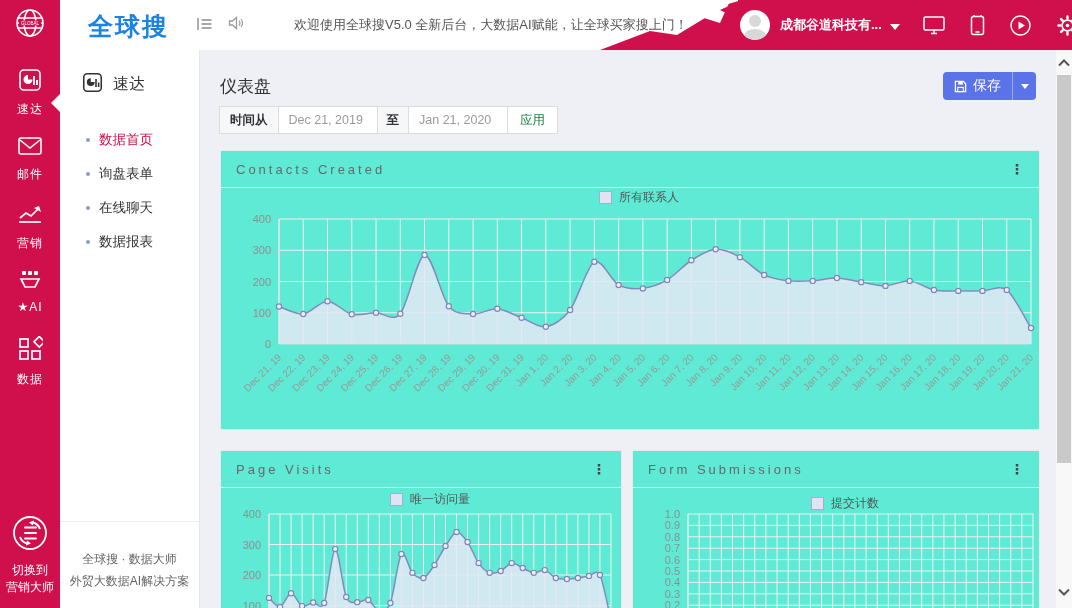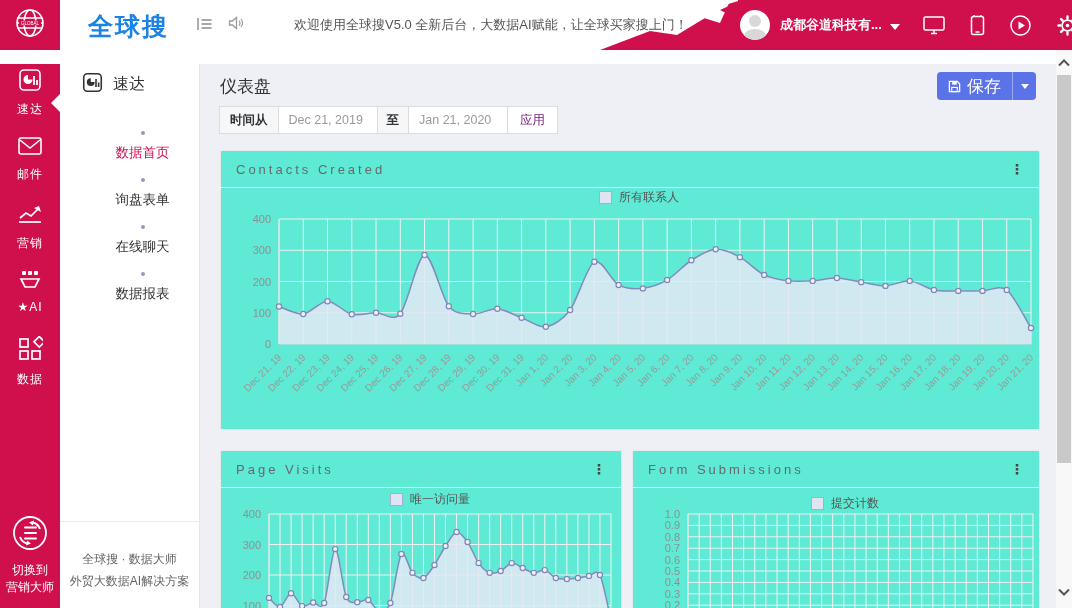--- a/index.html
+++ b/index.html
@@ -1,20 +1,20 @@
 <!DOCTYPE html>
 <html><head>
 <meta charset="utf-8">
 <style>
   * { margin:0; padding:0; box-sizing:border-box; }
   html,body { width:1072px; height:608px; overflow:hidden; font-family:"Liberation Sans","DejaVu Sans",sans-serif; }
   #app { position:relative; width:1072px; height:608px; background:#eef0f5; overflow:hidden; }
 
   
-  .header { position:absolute; left:0; top:0; width:1072px; height:64px; background:#fff; z-index:30; }
+  .header { position:absolute; left:0; top:0; width:1072px; height:50px; background:#fff; z-index:30; }
   .header-logo-area { position:absolute; left:0; top:0; width:60px; height:50px; background:#d0104c; display:flex; align-items:center; justify-content:center; }
   .logo-text { position:absolute; left:88px; top:10px; font-family:"DejaVu Serif","Liberation Serif",serif; font-weight:bold; font-size:25px; color:#1b83e3; letter-spacing:2px; }
   .collapse-btn { position:absolute; left:197px; top:17px; cursor:pointer; }
   .announce { position:absolute; left:228px; top:16px; display:flex; align-items:center; gap:9px; }
   .announce-text { font-size:13px; color:#555; white-space:nowrap;margin-left:41px; }
   .deco { position:absolute; left:570px; top:0; width:172px; height:50px; }
   .header-red { position:absolute; left:738px; top:0; width:334px; height:50px; background:#d0104c; }
   .header-right { position:absolute; left:724px; top:0; width:348px; height:50px; display:flex; align-items:center; z-index:2; }
   .avatar { width:30px; height:30px; border-radius:50%; background:#fff; margin-left:16px; position:relative; overflow:hidden; flex:0 0 auto; }
   .avatar::before { content:""; position:absolute; left:9px; top:5px; width:12px; height:12px; border-radius:50%; background:#d8d8d8; }
@@ -31,39 +31,39 @@
   .rail-item { height:67px; display:flex; flex-direction:column; align-items:center; justify-content:flex-start; gap:5px; color:#fff; cursor:pointer; }
   .rail-item .lbl { font-size:12px; letter-spacing:1px; }
   .rail-switch { position:absolute; left:0; bottom:12px; width:60px; display:flex; flex-direction:column; align-items:center; gap:6px; color:#fff; cursor:pointer; }
   .rail-switch .lbl { font-size:12px; line-height:17px; text-align:center; }
 
   
   .submenu { position:absolute; left:60px; top:50px; width:140px; height:558px; background:#fff; border-right:1px solid #e7e7e7; z-index:10; }
   .submenu-head { display:flex; align-items:center; gap:10px; padding:22px 0 0 22px; }
   .submenu-title { font-size:16px; color:#333; }
   .submenu-list { margin-top:26px; }
-  .submenu-item { display:flex; align-items:center; gap:9px; padding:8px 0 8px 26px; font-size:13.5px; color:#333; cursor:pointer;flex-direction:column; }
+  .submenu-item { display:flex; align-items:center; gap:9px; padding:8px 0 8px 26px; font-size:13.5px; color:#333; cursor:pointer; }
   .submenu-item .dot { width:4px; height:4px; border-radius:50%; background:#8f9cc0; flex:0 0 auto; }
   .submenu-item.active { color:#d0104c; }
   .submenu-foot { position:absolute; left:0; bottom:0; width:100%; border-top:1px solid #ebebeb; padding:26px 6px 16px 6px; text-align:center; }
   .submenu-foot div { font-size:12px; color:#666; line-height:22px; white-space:nowrap; }
 
   
   .main { position:absolute; left:200px; top:50px; width:856px; height:558px; background:#eef0f5; }
   .page-head { position:absolute; left:20px; top:22px; width:816px; display:flex; justify-content:space-between; align-items:center; }
   .page-title { font-size:17px; color:#333; }
   .save-group { display:flex; height:28px; border-radius:4px; overflow:hidden; }
-  .save-main { background:#5b73e8; color:#fff; font-size:17px; display:flex; align-items:center; gap:6px; padding:0 11px; cursor:pointer; }
+  .save-main { background:#5b73e8; color:#fff; font-size:14px; display:flex; align-items:center; gap:6px; padding:0 11px; cursor:pointer; }
   .save-caret { background:#5b73e8; border-left:1px solid rgba(255,255,255,0.4); width:24px; display:flex; align-items:center; justify-content:center; cursor:pointer; }
   .filter-row { position:absolute; left:20px; top:56px; display:flex; height:28px; }
   .filter-row > * { border:1px solid #dcdcdc; height:28px; display:flex; align-items:center; margin-left:-1px; background:#fff; }
   .f-label { background:#f6f7f8; padding:0 10px; font-size:12.5px; color:#333; font-weight:bold; }
   .f-mid { background:#f6f7f8; padding:0 9px; font-size:12.5px; color:#333; font-weight:bold; }
   .f-input { width:100px; padding:0 10px; font-size:12.5px; color:#9a9a9a; border:1px solid #dcdcdc; outline:none; font-family:inherit; background:#fff; }
-  .f-apply { padding:0 12px; font-size:12.5px; color:#701a75; cursor:pointer; }
+  .f-apply { padding:0 12px; font-size:12.5px; color:#15803d; cursor:pointer; }
 
   
   .card { position:absolute; background:#5eead4; border:1px solid #e9e9e9; border-radius:2px; }
   .card-head { height:37px; display:flex; align-items:center; justify-content:space-between; padding:0 15px; border-bottom:1px solid #f0f0f0; }
   .card-title { font-size:13px; color:#67696f; letter-spacing:3px; }
   .kebab { font-size:14px; color:#444; font-weight:bold; cursor:pointer; line-height:1; }
   .legend { position:absolute; left:0; width:100%; display:flex; justify-content:center; align-items:center; gap:7px;margin-left:9px; }
   .legend .box { width:13px; height:13px; background:#e0e4f2; border:1px solid #a7aecf; cursor:pointer; }
   .legend .txt { font-size:12px; color:#555; }
   .chart-svg { position:absolute; left:0; top:0; pointer-events:none; }

